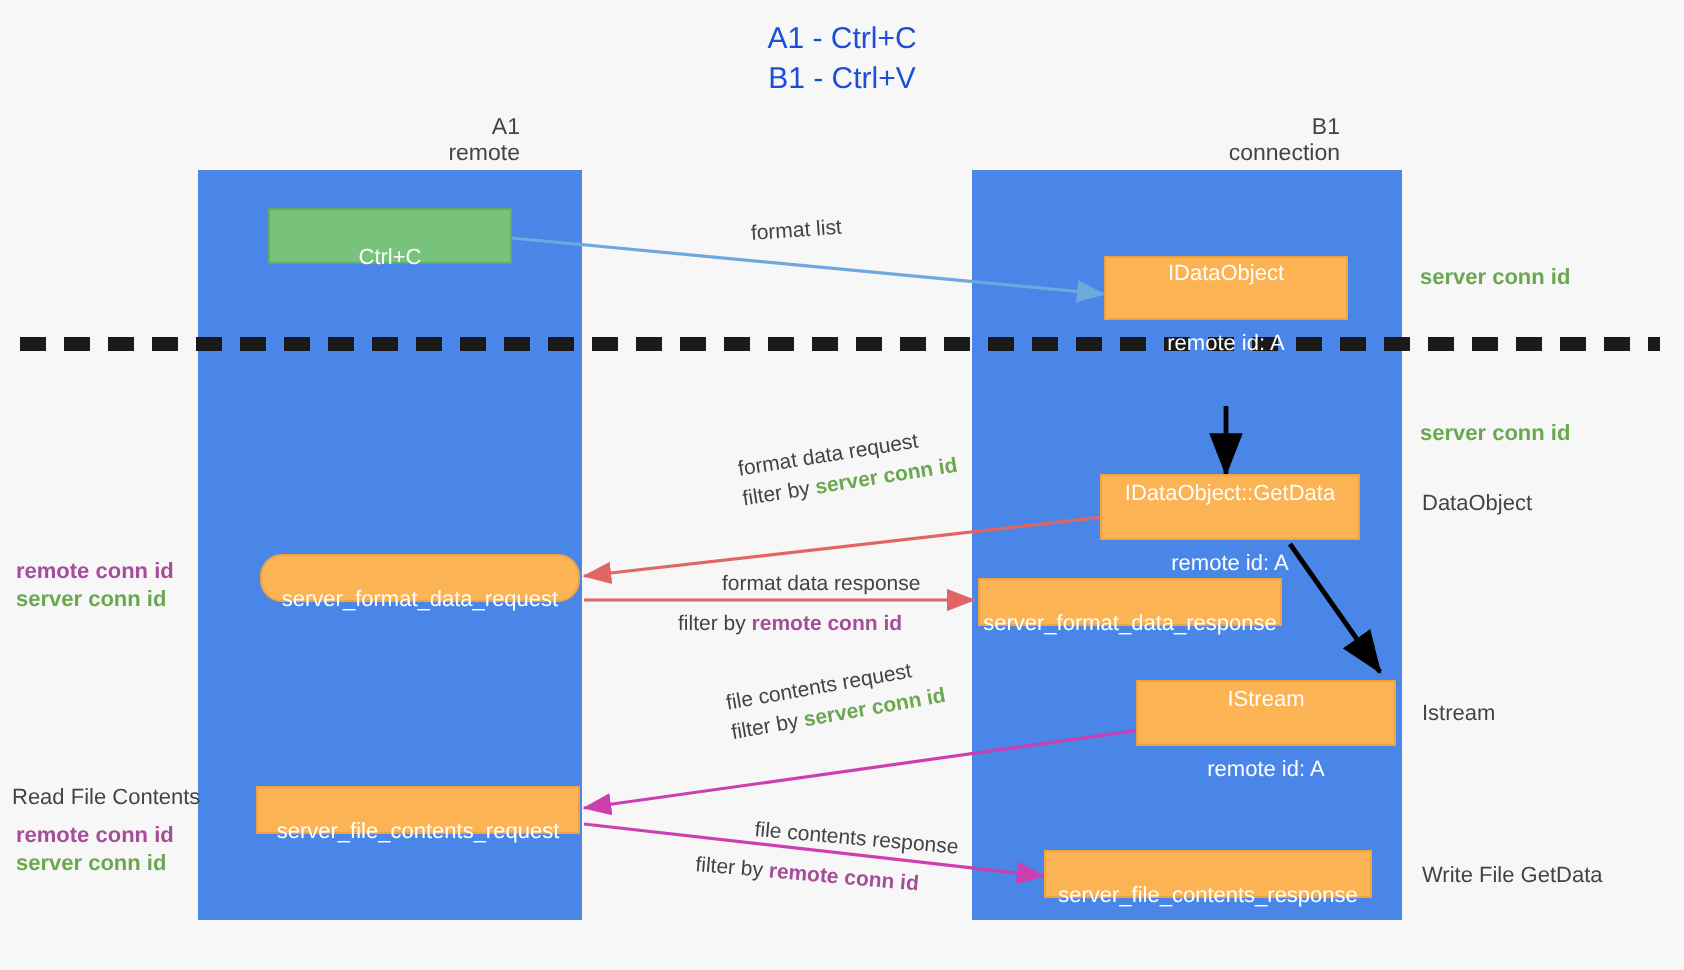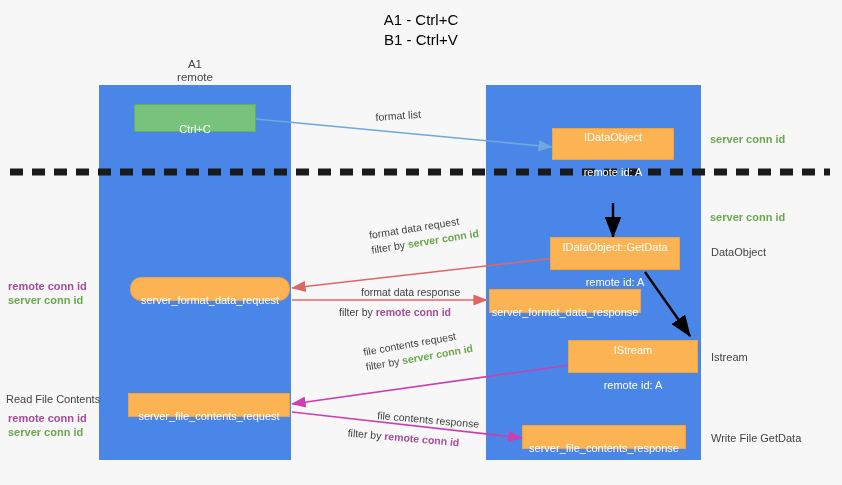--- a/index.html
+++ b/index.html
@@ -9,29 +9,29 @@
     font-family:"Liberation Sans", sans-serif;
     position:relative;
     overflow:hidden;
     color:#444;
   }
   .stage{position:absolute;inset:0;}
   svg.layer{position:absolute;left:0;top:0;width:842px;height:485px;pointer-events:none;}
 
   .title{
     position:absolute;left:0;top:10px;width:842px;
-    text-align:center;font-size:15px;color:#000000;line-height:20px;
+    text-align:center;font-size:15px;color:#1d4ed8;line-height:20px;
   }
   .title div{white-space:pre;}
 
   .lane{
     position:absolute;background:#4a86e8;
   }
   .lane-head{
-    position:absolute;text-align:center;font-size:11.5px;color:#434343;
+    position:absolute;text-align:right;font-size:11.5px;color:#434343;
     line-height:13px;
   }
 
   .box{
     position:absolute;box-sizing:border-box;
     display:flex;flex-direction:column;align-items:center;justify-content:center;
     font-size:11px;color:#ffffff;text-align:center;line-height:13px;
     border:1px solid rgba(0,0,0,.12);
   }
   .box.green{background:#77c37c;border-color:#5fae66;}
@@ -63,20 +63,24 @@
 
   <div class="title">
     <div>A1 - Ctrl+C</div>
     <div>B1 - Ctrl+V</div>
   </div>
 
   <div class="lane-head" style="left:130px;top:58px;width:130px;">
     <div>A1</div>
     <div>remote</div>
   </div>
+  <div class="lane-head" style="left:540px;top:58px;width:130px;">
+    <div>B1</div>
+    <div>connection</div>
+  </div>
 
   <div class="lane" style="left:99px;top:85px;width:192px;height:375px;"></div>
   <div class="lane" style="left:486px;top:85px;width:215px;height:375px;"></div>
 
   <svg class="layer">
     <defs>
       <marker id="ah-blue" markerWidth="9" markerHeight="7" refX="8.5" refY="3.5" orient="auto">
         <polygon points="0 0, 9 3.5, 0 7" fill="#6fa8dc"></polygon>
       </marker>
       <marker id="ah-red" markerWidth="9" markerHeight="7" refX="8.5" refY="3.5" orient="auto">

